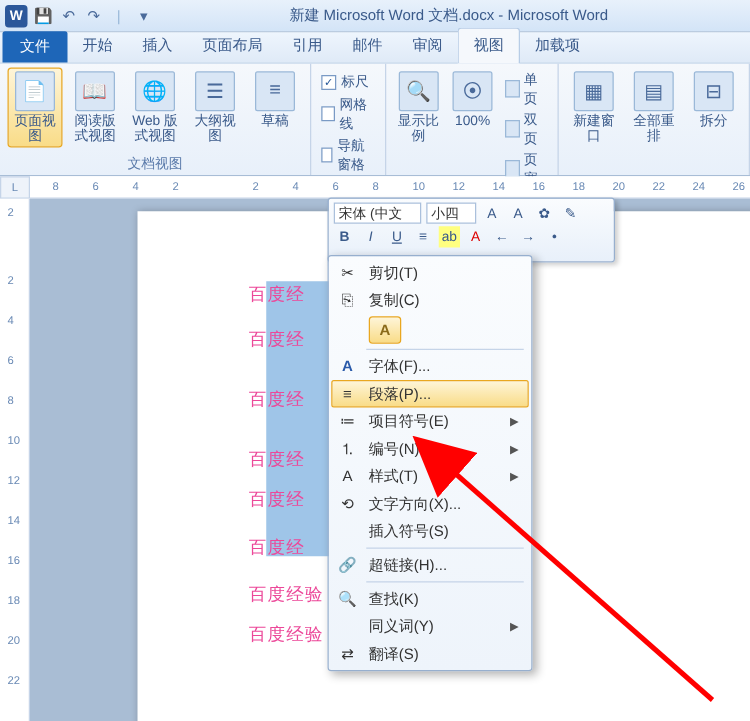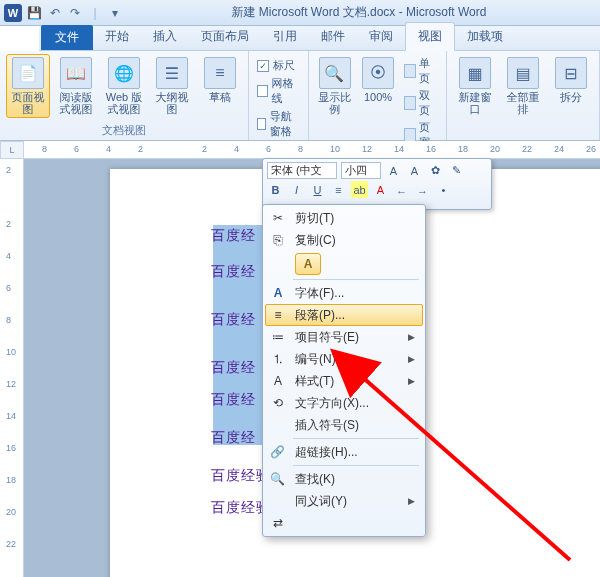--- a/index.html
+++ b/index.html
@@ -2,21 +2,21 @@
 <html><head>
 <meta charset="utf-8">
 <style>
 *{margin:0;padding:0;box-sizing:border-box;font-family:"Microsoft YaHei","SimSun",Arial,sans-serif;}
 body{width:600px;height:577px;overflow:hidden;background:#fff;font-size:12px;color:#333;position:relative;}
 .titlebar{height:26px;background:linear-gradient(#e8f1fb,#d3e4f7);display:flex;align-items:center;padding:0 4px;border-bottom:1px solid #a8bdd6;}
 .titlebar .wicon{width:18px;height:18px;background:#2b579a;border-radius:3px;color:#fff;font-weight:bold;font-size:11px;text-align:center;line-height:18px;margin-right:6px;}
 .qat{display:flex;gap:6px;align-items:center;}
 .qat span{width:14px;height:14px;display:inline-flex;align-items:center;justify-content:center;color:#4a6a9a;font-size:12px;}
 .title{flex:1;text-align:center;color:#3a5a8a;font-size:12px;}
-.menubar{height:25px;background:linear-gradient(#eef5fd,#dfeaf7);display:flex;align-items:flex-end;border-bottom:1px solid #b8cde6;margin-left:39px;}
+.menubar{height:25px;background:linear-gradient(#eef5fd,#dfeaf7);display:flex;align-items:flex-end;border-bottom:1px solid #b8cde6;}
 .filetab{background:#1e66b8;color:#fff;padding:4px 14px;font-size:12px;border-radius:2px 2px 0 0;margin-left:2px;}
 .mtab{padding:5px 12px;color:#3a5a8a;cursor:default;}
 .mtab.active{background:#f5f8fc;border:1px solid #b8cde6;border-bottom:1px solid #f5f8fc;border-radius:3px 3px 0 0;margin-bottom:-1px;}
 .ribbon{height:90px;background:linear-gradient(#f5f8fc,#e8f0fa);border-bottom:1px solid #a8bdd6;display:flex;}
 .rgroup{border-right:1px solid #c5d4e8;padding:3px 6px 2px;display:flex;flex-direction:column;justify-content:space-between;}
 .rgroup-label{text-align:center;font-size:11px;color:#5a7aaa;padding-top:2px;}
 .rbtns{display:flex;gap:4px;align-items:flex-start;}
 .bigbtn{display:flex;flex-direction:column;align-items:center;width:44px;padding:2px;border:1px solid transparent;border-radius:3px;}
 .bigbtn.sel{background:linear-gradient(#fef5d8,#f9dc88);border:1px solid #e9a720;}
 .bigicon{width:32px;height:32px;background:#d9e6f5;border:1px solid #9ab8d8;border-radius:2px;margin-bottom:2px;display:flex;align-items:center;justify-content:center;font-size:16px;color:#4a6a9a;}
@@ -29,21 +29,21 @@
 .smicon{width:14px;height:14px;background:#d9e6f5;border:1px solid #9ab8d8;display:inline-block;}
 .ruler-corner{position:absolute;left:0;top:141px;width:24px;height:18px;background:#eef3fa;border:1px solid #c5d4e8;font-size:9px;text-align:center;line-height:16px;color:#6a8ab5;}
 .hruler{position:absolute;left:24px;top:141px;right:0;height:18px;background:#fff;border-bottom:1px solid #c5d4e8;overflow:hidden;}
 .hruler-inner{position:relative;height:100%;display:flex;align-items:center;}
 .rnum{position:absolute;font-size:9px;color:#6a8ab5;top:3px;}
 .vruler{position:absolute;left:0;top:159px;width:24px;bottom:0;background:#fff;border-right:1px solid #c5d4e8;}
 .vnum{position:absolute;font-size:9px;color:#6a8ab5;left:6px;}
 .docarea{position:absolute;left:24px;top:159px;right:0;bottom:0;background:#a9bdd4;overflow:hidden;}
 .page{position:absolute;left:86px;top:10px;width:700px;height:900px;background:#fff;box-shadow:0 0 6px rgba(0,0,0,0.25);}
 .selblock{position:absolute;left:103px;width:56px;background:#9fc5e8;}
-.doctext{position:absolute;left:89px;font-size:14px;color:#4c1d95;letter-spacing:1px;margin-left:12px;}
+.doctext{position:absolute;left:89px;font-size:14px;color:#ec4899;letter-spacing:1px;}
 .minitoolbar{position:absolute;left:262px;top:158px;width:230px;height:52px;background:linear-gradient(#fafcfe,#e8f0fa);border:1px solid #97afce;border-radius:3px;box-shadow:2px 2px 4px rgba(0,0,0,0.2);display:flex;flex-direction:column;padding:2px 4px;z-index:5;}
 .mtrow{display:flex;gap:4px;align-items:center;height:19px;}
 .mtsel{height:17px;border:1px solid #aac0dc;background:#fff;font-size:11px;padding:0 3px;display:flex;align-items:center;}
 .mtbtn{width:17px;height:17px;display:inline-flex;align-items:center;justify-content:center;font-size:11px;color:#3a5a8a;}
 .ctxmenu{position:absolute;left:262px;top:204px;width:164px;background:linear-gradient(#fafcfe,#eef4fb);border:1px solid #97afce;border-radius:3px;box-shadow:3px 3px 8px rgba(0,0,0,0.3);z-index:6;padding:2px;}
 .ctxitem{display:flex;align-items:center;height:22px;padding:0 8px 0 4px;border-radius:2px;position:relative;}
 .ctxitem.hov{background:linear-gradient(#fef5d8,#f9dc88);border:1px solid #e9a720;padding:0 7px 0 3px;}
 .ctxicon{width:18px;height:18px;margin-right:8px;display:inline-flex;align-items:center;justify-content:center;font-size:12px;}
 .ctxlabel{flex:1;font-size:12px;color:#333;}
 .ctxarrow{font-size:9px;color:#555;}
@@ -293,20 +293,21 @@
       <span class="ctxicon">🔍</span>
       <span class="ctxlabel">查找(K)</span>
     </div>
   <div class="ctxitem">
       <span class="ctxicon"></span>
       <span class="ctxlabel">同义词(Y)</span>
       <span class="ctxarrow">▶</span>
     </div>
   <div class="ctxitem">
       <span class="ctxicon">⇄</span>
+      <span class="ctxlabel">翻译(S)</span>
     </div>
 </div>
 
 <svg class="redarrow" style="left:0;top:0" width="600" height="577">
   <defs>
       <marker id="ah" markerWidth="12" markerHeight="12" refX="2" refY="6" orient="auto">
         <path d="M0,0 L12,6 L0,12 Z" fill="#ff0000"></path>
       </marker>
     </defs>
   <line x1="570" y1="560" x2="360" y2="375" stroke="#ff0000" stroke-width="4" marker-end="url(#ah)"></line>

